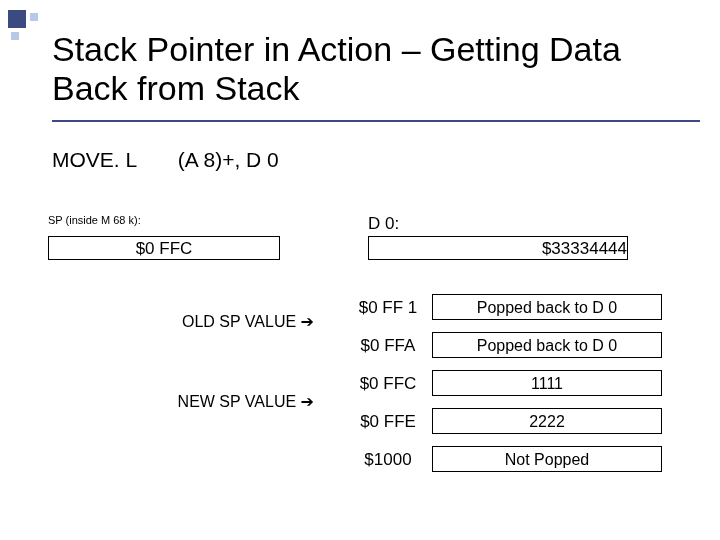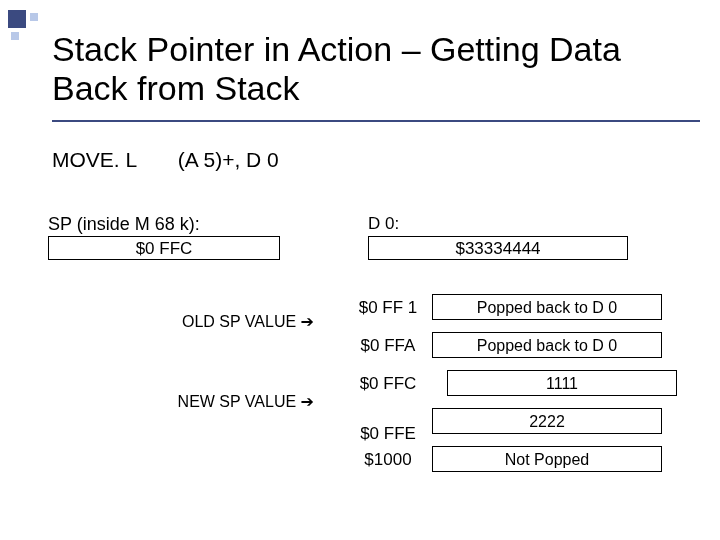--- a/index.html
+++ b/index.html
@@ -65,21 +65,21 @@
     position: absolute;
     top: 148px;
     left: 52px;
     font-size: 21px;
   }
   .instr .mnemonic { display: inline-block; width: 120px; }
   .sp-label {
     position: absolute;
     top: 214px;
     left: 48px;
-    font-size: 18px;
+    font-size: 11px;
   }
   .d0-label {
     position: absolute;
     top: 214px;
     left: 368px;
     font-size: 17px;
   }
   .sp-box {
     position: absolute;
     top: 236px;
@@ -93,21 +93,21 @@
     box-sizing: border-box;
   }
   .d0-box {
     position: absolute;
     top: 236px;
     left: 368px;
     width: 260px;
     height: 24px;
     border: 1px solid #000;
     font-size: 17px;
-    text-align: center;
+    text-align: right;
     line-height: 24px;
     box-sizing: border-box;
   }
   .ptr-label {
     position: absolute;
     font-size: 16px;
     text-align: right;
     width: 200px;
   }
   .ptr-old { top: 312px; left: 114px; }
@@ -126,41 +126,41 @@
     font-size: 16px;
     text-align: center;
     line-height: 26px;
     box-sizing: border-box;
   }
   .row0 .addr { top: 298px; left: 356px; }
   .row0 .mem-cell { top: 294px; left: 432px; }
   .row1 .addr { top: 336px; left: 356px; }
   .row1 .mem-cell { top: 332px; left: 432px; }
   .row2 .addr { top: 374px; left: 356px; }
-  .row2 .mem-cell { top: 370px; left: 432px; margin-left: 15px; }
-  .row3 .addr { top: 424px; left: 356px; text-align: center; }
+  .row2 .mem-cell { top: 370px; left: 432px; }
+  .row3 .addr { top: 412px; left: 356px; text-align: center; }
   .row3 .mem-cell { top: 408px; left: 432px; text-align: center; }
   .row4 .addr { top: 450px; left: 356px; }
   .row4 .mem-cell { top: 446px; left: 432px; }
 </style>
 </head>
 <body>
 
 <div class="corner-deco">
   <div class="big"></div>
   <div class="small1"></div>
   <div class="small2"></div>
 </div>
 
 <div class="title">Stack Pointer in Action – Getting Data Back from Stack</div>
 <div class="title-underline"></div>
 
 <div class="instr">
   <span class="mnemonic">MOVE. L</span>
-  <span>(A 5)+, D 0</span>
+  <span>(A 8)+, D 0</span>
 </div>
 
 <div class="sp-label">SP (inside M 68 k):</div>
 <div class="sp-box">$0 FFC</div>
 
 <div class="d0-label">D 0:</div>
 <div class="d0-box">$33334444</div>
 
 <div class="ptr-label ptr-old">OLD SP VALUE ➔</div>
 <div class="ptr-label ptr-new">NEW SP VALUE ➔</div>

